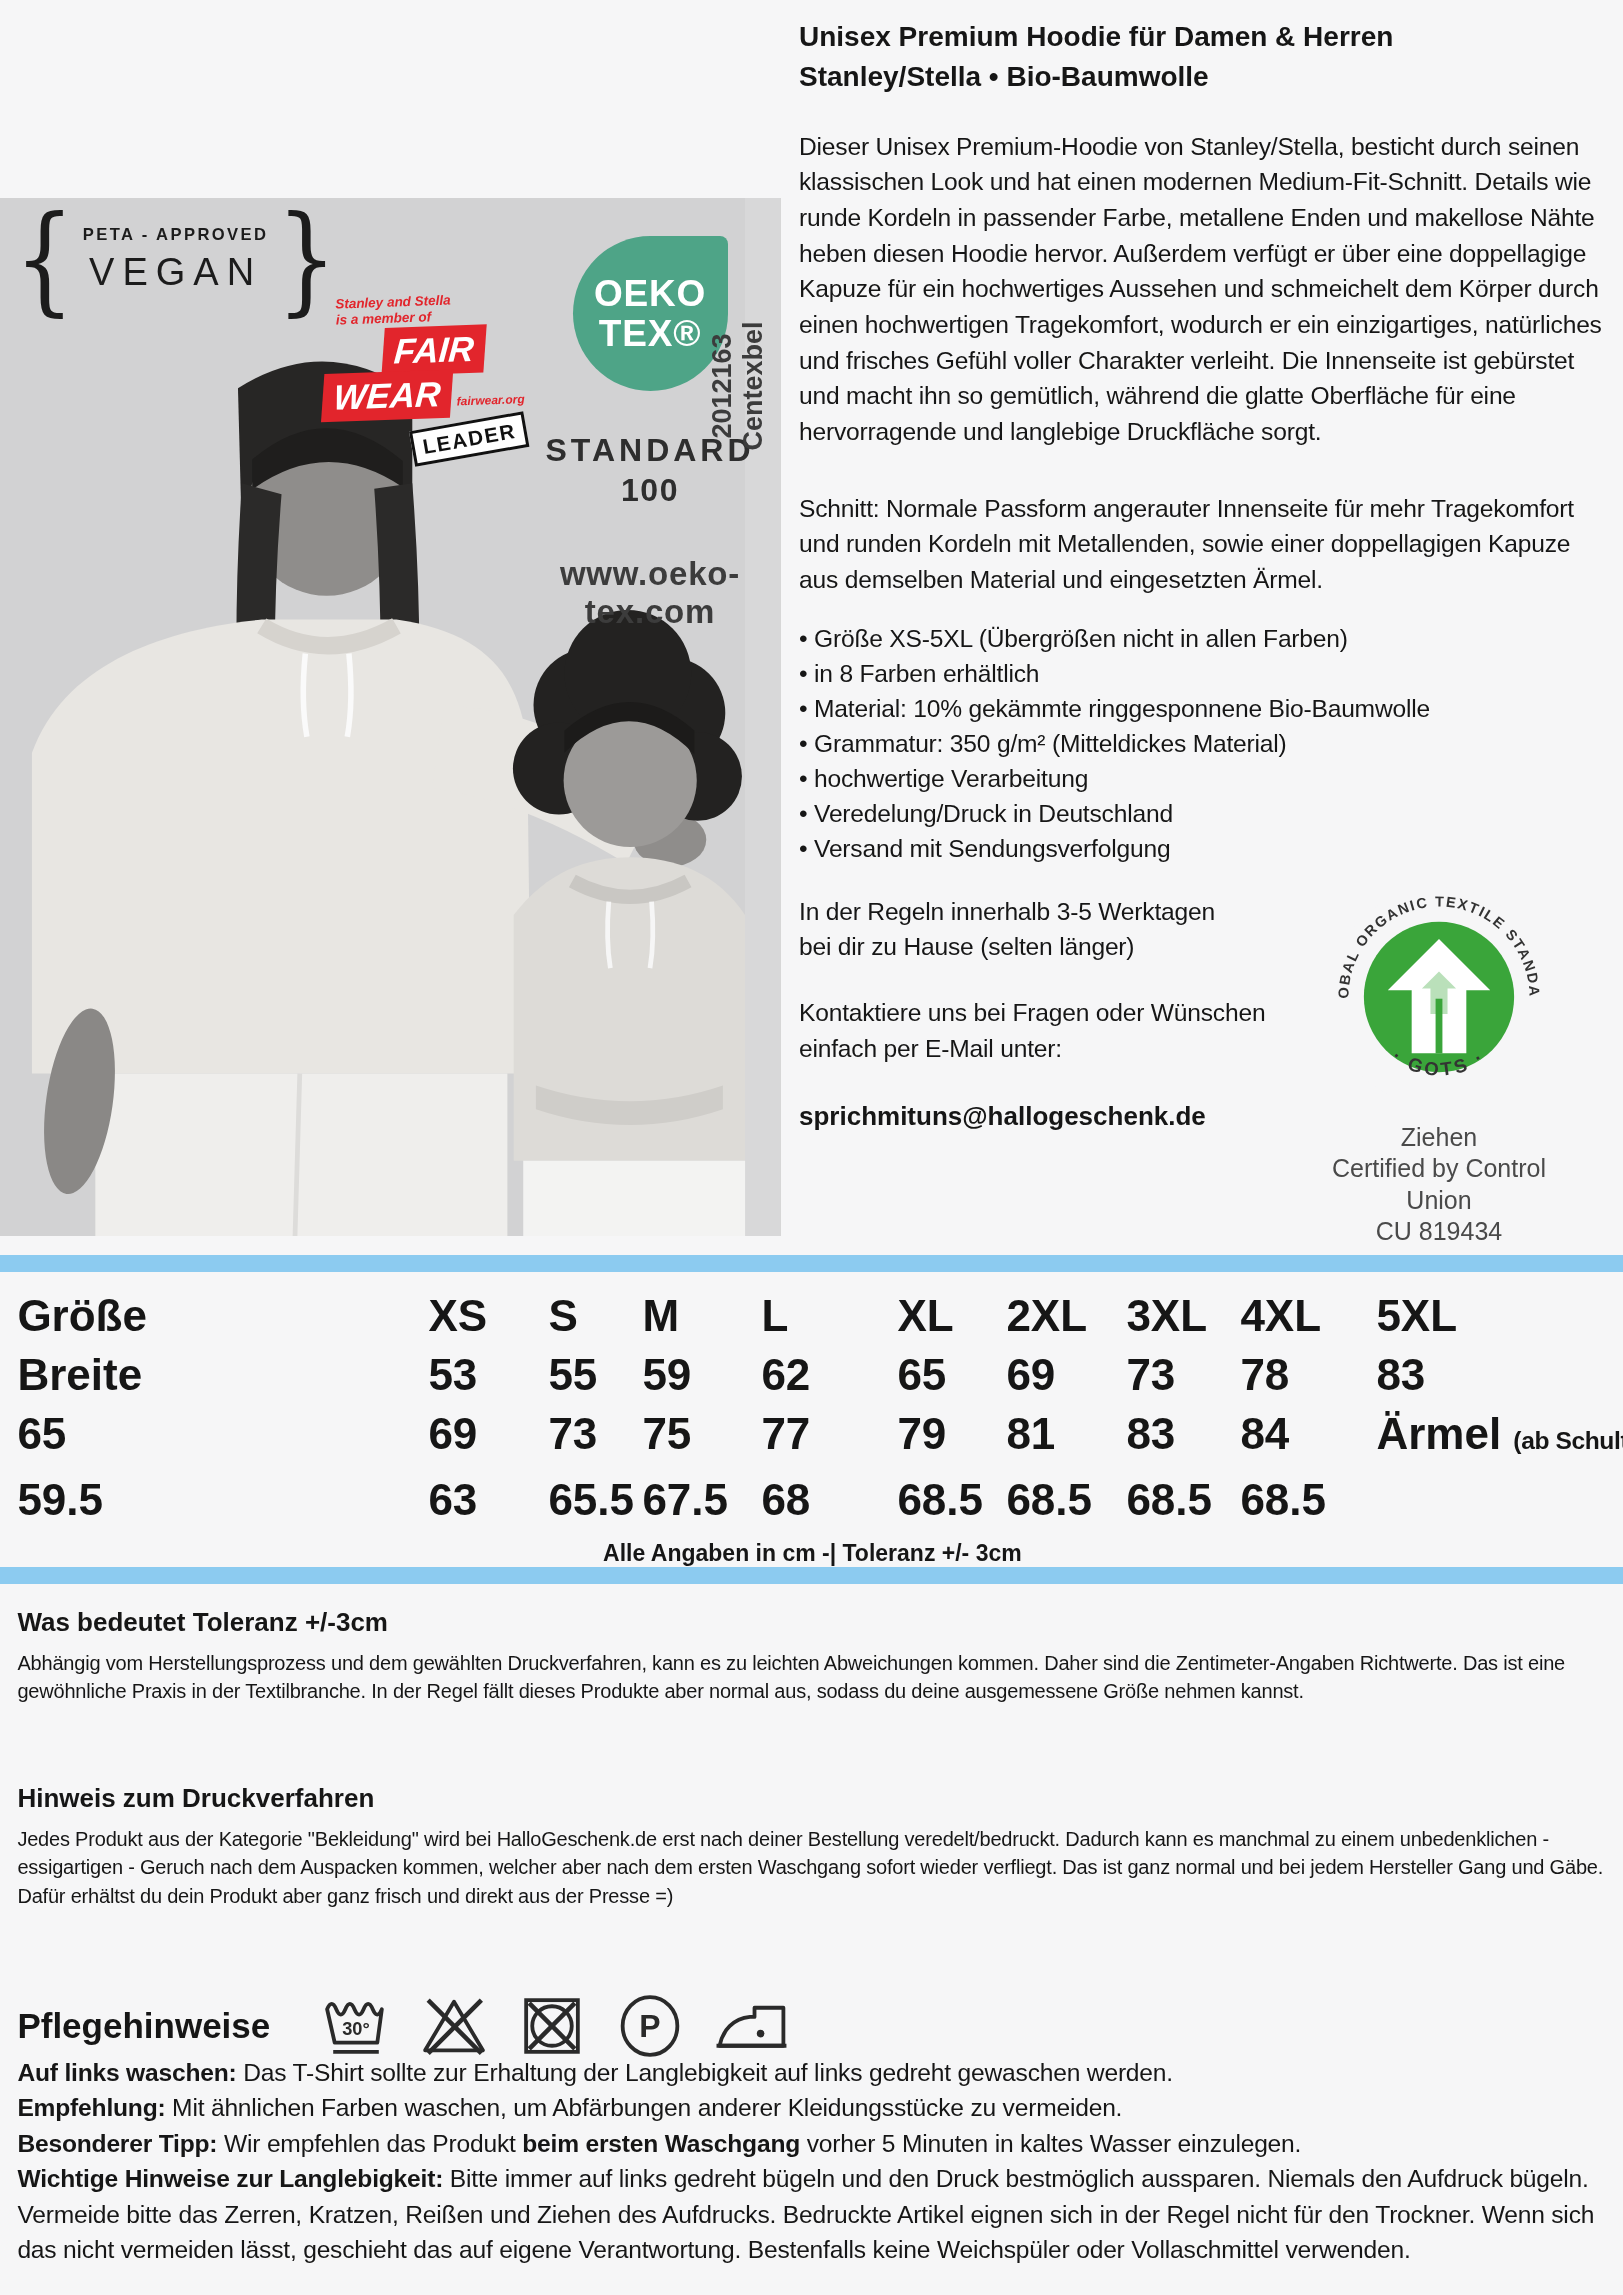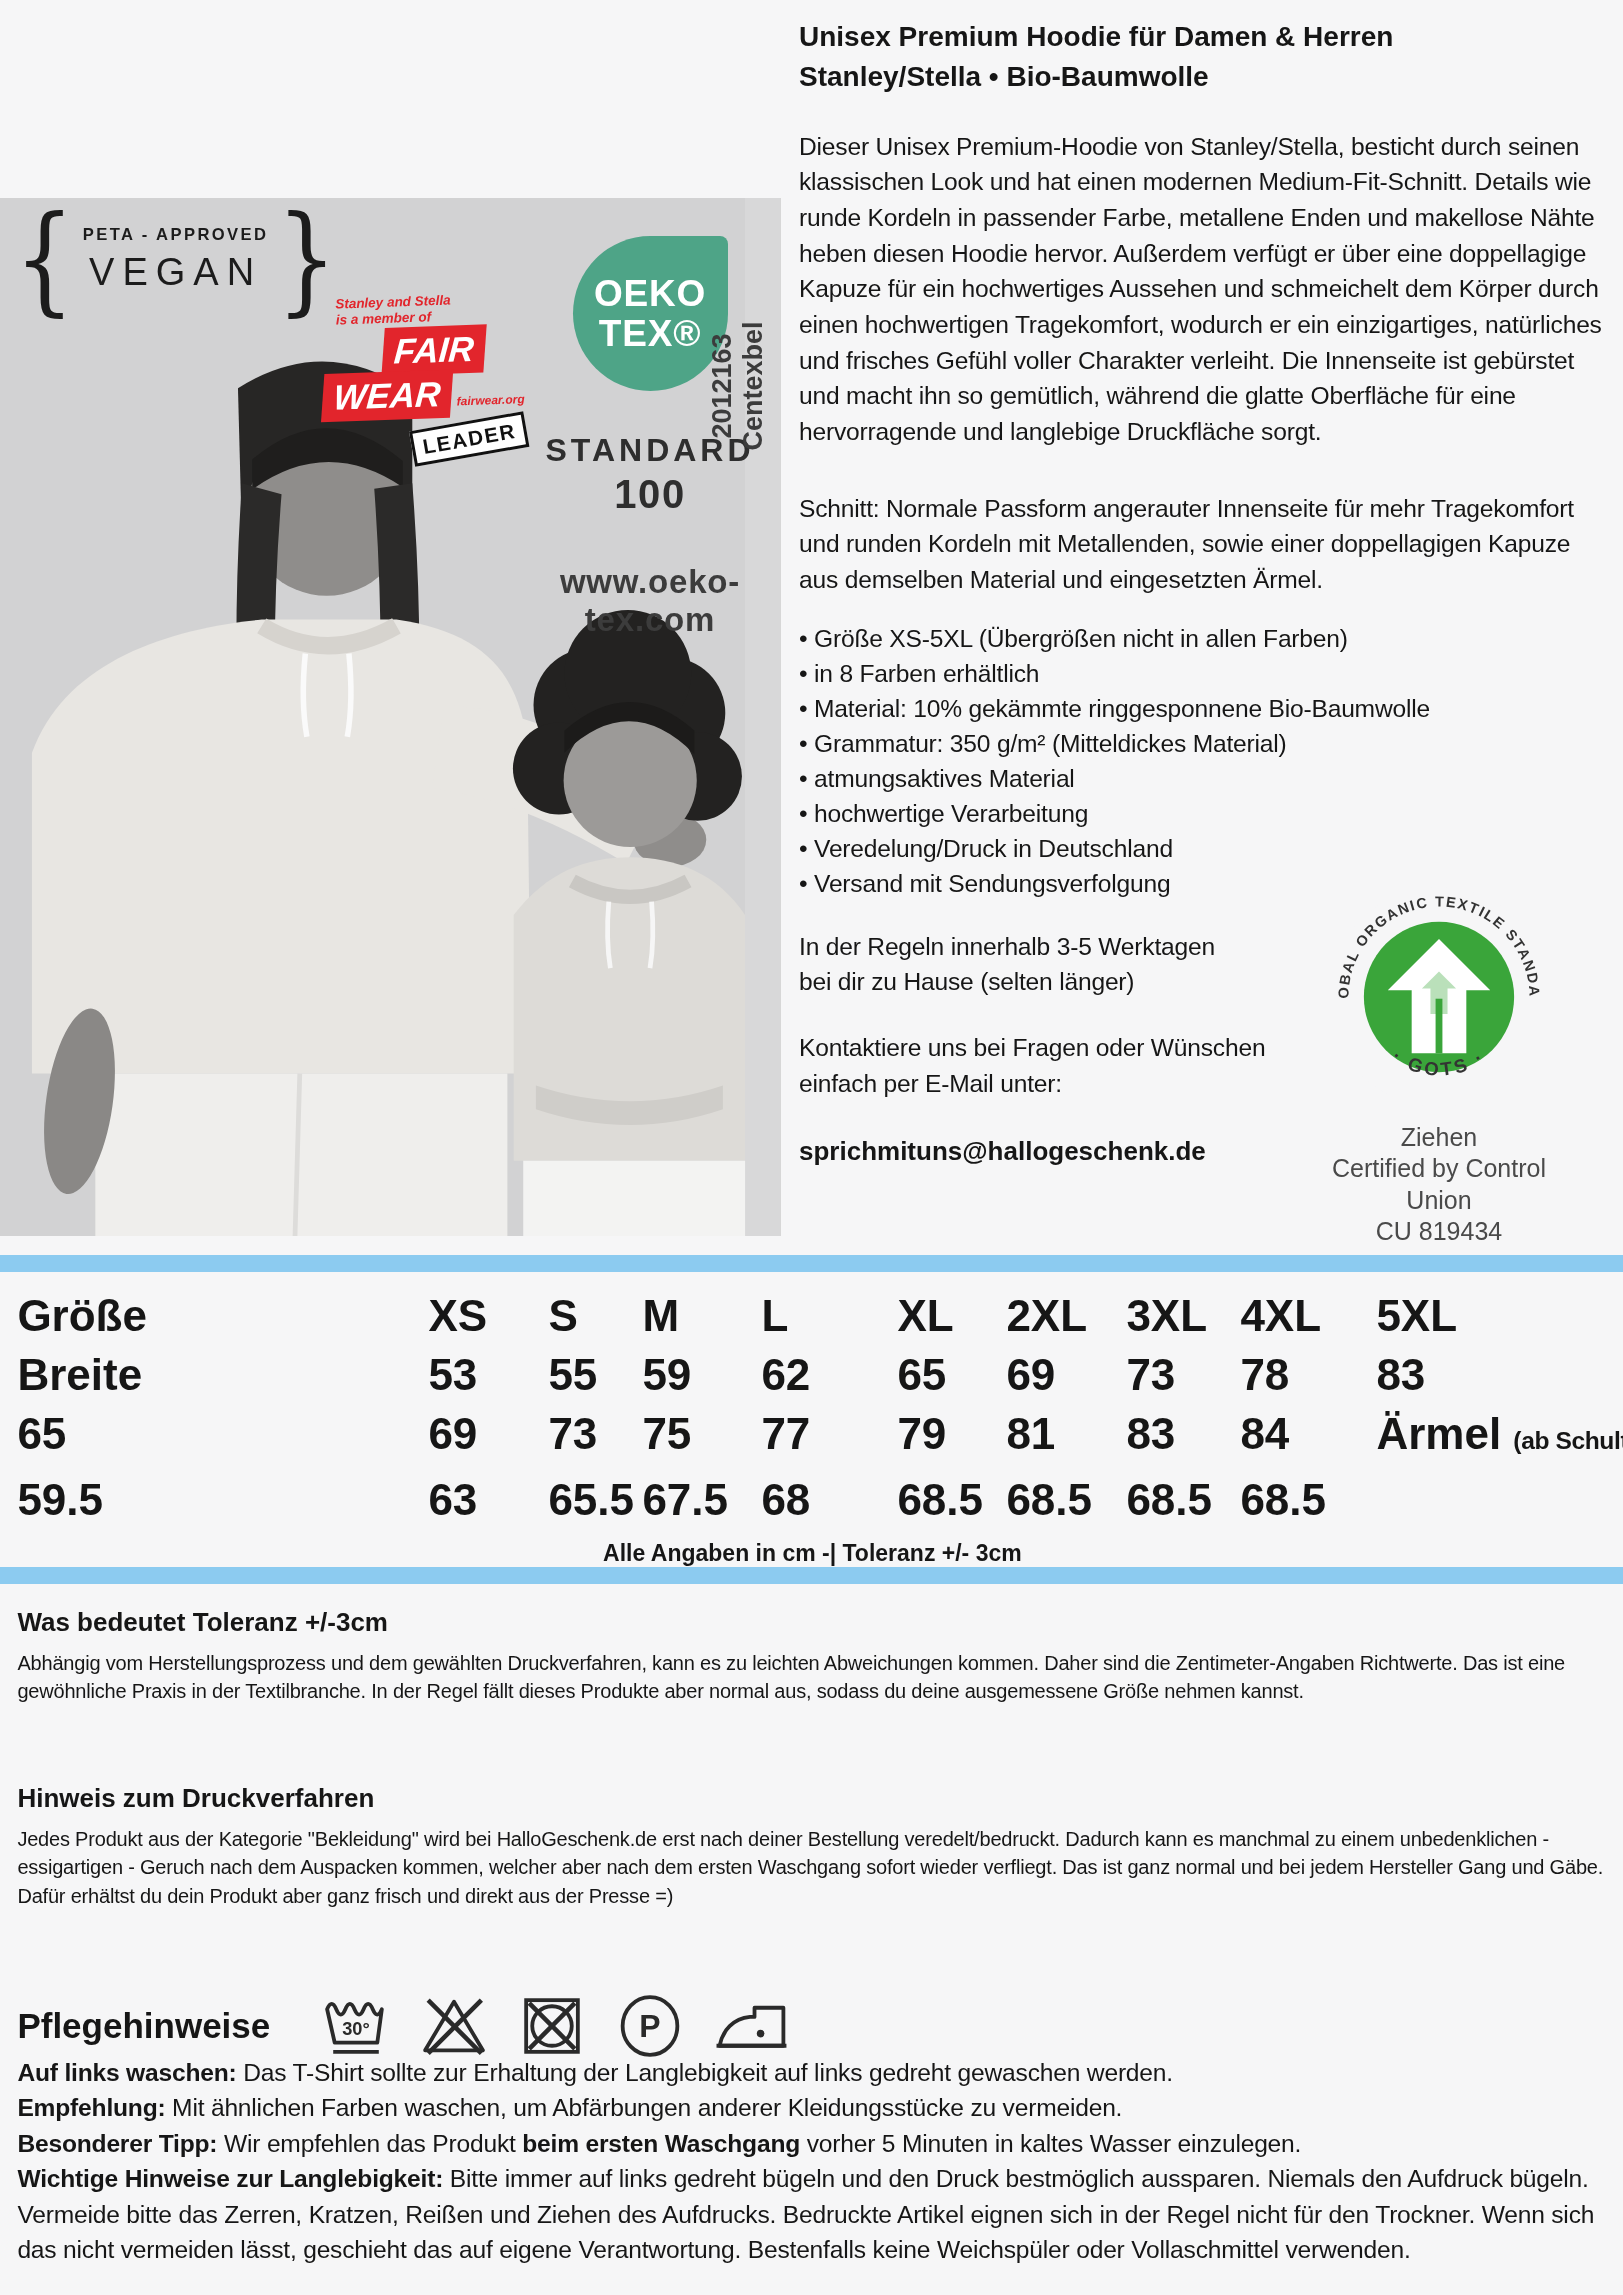--- a/index.html
+++ b/index.html
@@ -34,21 +34,21 @@
   .fw-leader{display:inline-block;margin-left:76px;margin-top:4.8px;background:#fff;color:#111;
              border:3.2px solid #111;box-shadow:0 0 0 1.6px #fff inset;font-weight:800;font-size:20.6px;
              letter-spacing:1.6px;padding:3.2px 8px;transform:rotate(-8deg);}
 
   .badge-oeko{position:absolute;left:519px;top:38px;width:262px;text-align:center;}
   .oeko-blob{width:155px;height:155px;margin:0 auto;background:#4ea487;
              border-radius:78px 8px 78px 78px;display:flex;flex-direction:column;
              justify-content:center;align-items:center;color:#fff;font-weight:700;
              font-size:37px;line-height:1.08;letter-spacing:0.8px;}
   .oeko-standard{margin-top:41px;color:#2e2e2e;font-weight:700;font-size:32px;letter-spacing:4px;}
-  .oeko-100{color:#2e2e2e;font-weight:700;font-size:40px;letter-spacing:1.6px;margin-top:3.2px;}
+  .oeko-100{color:#2e2e2e;font-weight:700;font-size:32px;letter-spacing:1.6px;margin-top:3.2px;}
   .oeko-cert{position:absolute;right:-22px;top:119px;transform:rotate(-90deg);
              transform-origin:center;color:#3c3c3c;font-weight:700;font-size:27px;
              line-height:1.15;white-space:nowrap;}
   .oeko-url{margin-top:46px;color:#3c3c3c;font-weight:700;font-size:33px;letter-spacing:0.8px;}
 
   
   .product-col{position:absolute;left:799px;top:17.4px;width:810px;}
   .p-title{font-size:28px;font-weight:700;line-height:1.4;}
   .p-body{font-size:24.6px;line-height:1.45;letter-spacing:-0.2px;}
   .para1{margin-top:33px;}
@@ -174,21 +174,20 @@
       <div>Unisex Premium Hoodie für Damen &amp; Herren</div>
       <div>Stanley/Stella • Bio-Baumwolle</div>
     </div>
     <p class="p-body para1">Dieser Unisex Premium-Hoodie von Stanley/Stella, besticht durch seinen klassischen Look und hat einen modernen Medium-Fit-Schnitt. Details wie runde Kordeln in passender Farbe, metallene Enden und makellose Nähte heben diesen Hoodie hervor. Außerdem verfügt er über eine doppellagige Kapuze für ein hochwertiges Aussehen und schmeichelt dem Körper durch einen hochwertigen Tragekomfort, wodurch er ein einzigartiges, natürliches und frisches Gefühl voller Charakter verleiht. Die Innenseite ist gebürstet und macht ihn so gemütlich, während die glatte Oberfläche für eine hervorragende und langlebige Druckfläche sorgt.</p>
     <p class="p-body para2">Schnitt: Normale Passform angerauter Innenseite für mehr Tragekomfort und runden Kordeln mit Metallenden, sowie einer doppellagigen Kapuze aus demselben Material und eingesetzten Ärmel.</p>
     <div class="bullets">
       <div class="bullet-line">• Größe XS-5XL (Übergrößen nicht in allen Farben)</div>
       <div class="bullet-line">• in 8 Farben erhältlich</div>
       <div class="bullet-line">• Material: 10% gekämmte ringgesponnene Bio-Baumwolle</div>
       <div class="bullet-line">• Grammatur: 350 g/m² (Mitteldickes Material)</div>
-      <div class="bullet-line">• atmungsaktives Material</div>
       <div class="bullet-line">• hochwertige Verarbeitung</div>
       <div class="bullet-line">• Veredelung/Druck in Deutschland</div>
       <div class="bullet-line">• Versand mit Sendungsverfolgung</div>
     </div>
     <div class="p-body delivery">
       <div>In der Regeln innerhalb 3-5 Werktagen</div>
       <div>bei dir zu Hause (selten länger)</div>
     </div>
     <div class="p-body contact">
       <div>Kontaktiere uns bei Fragen oder Wünschen</div>

